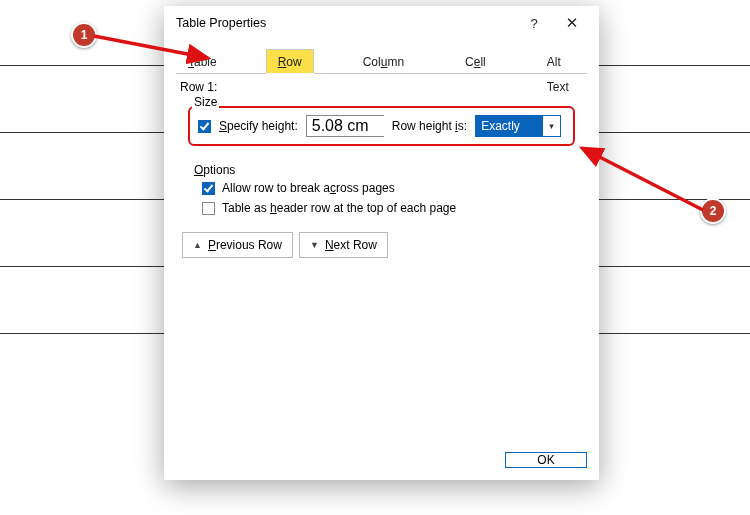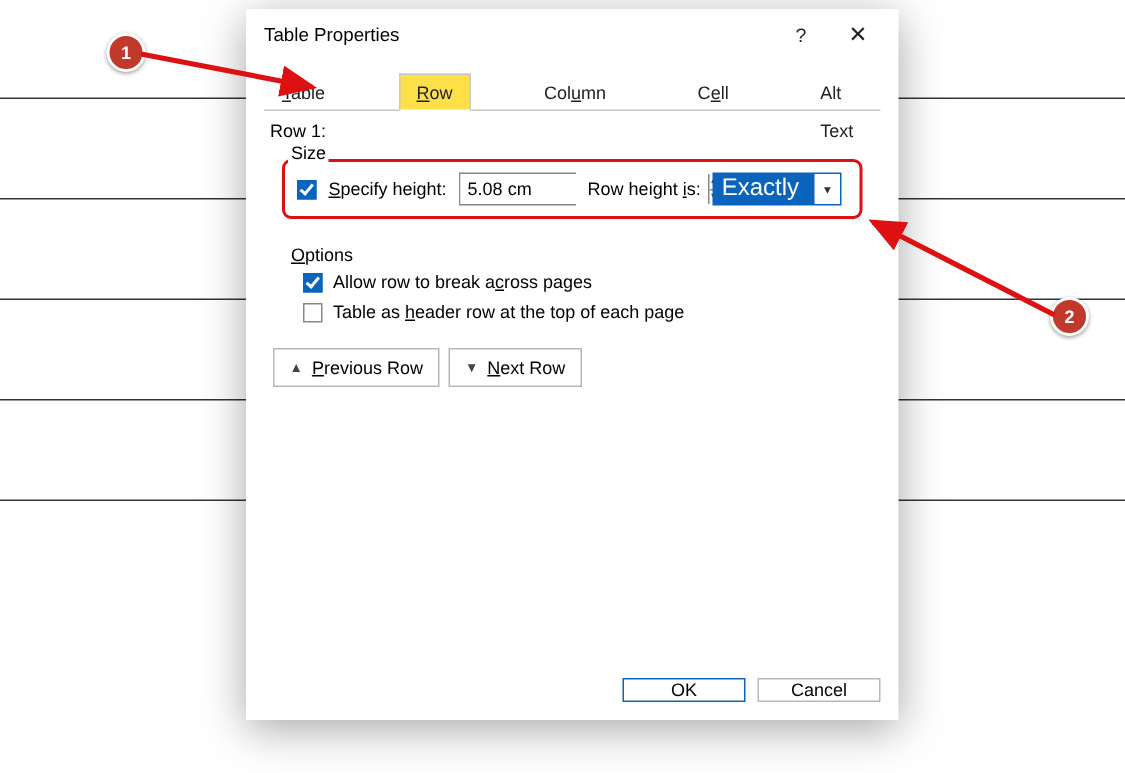--- a/index.html
+++ b/index.html
@@ -15,26 +15,26 @@
   .tab.active { background: #fde047; border-color: #c8c8c8; border-bottom: 1px solid #fff; }
   .u { text-decoration: underline; text-underline-offset: 1px; }
   .rowlabel { margin: 4px 4px 2px 4px; }
   .fieldset { margin: 0 2px 8px 2px; padding: 16px 8px 10px 8px; position: relative; }
   .fieldset .legend { position: absolute; top: -1px; left: 14px; background: #fff; padding: 0 2px; font-size: 12px; }
   .redbox { border: 2.5px solid #d11; border-radius: 6px; padding: 7px 8px; margin: 4px 2px 0 2px; display: flex; align-items: center; gap: 8px; }
   .chk { width: 13px; height: 13px; border: 1px solid #888; display: inline-flex; align-items: center; justify-content: center; background: #fff; position: relative; }
   .chk.checked { background: #0a64bc; border-color: #0a64bc; }
   .chk.checked::after { content: ""; position: absolute; left: 3px; top: 0px; width: 3px; height: 7px; border: solid #fff; border-width: 0 2px 2px 0; transform: rotate(40deg); }
   .num { width: 78px; height: 22px; display: flex; border: 1px solid #888; }
-  .num input { flex: 1; border: none; outline: none; padding: 0 5px; font-size: 12px; }
+  .num input { flex: 1; border: none; outline: none; padding: 0 5px; font-size: 16px; }
   .num .spin { width: 15px; display: flex; flex-direction: column; border-left: 1px solid #888; }
   .num .spin div { flex: 1; display: flex; align-items: center; justify-content: center; font-size: 7px; color: #333; }
   .num .spin div:first-child { border-bottom: 1px solid #888; }
   .select { width: 86px; height: 22px; border: 1px solid #0a64bc; display: flex; align-items: center; }
-  .select .sval { flex: 1; background: #0a64bc; color: #fff; height: 100%; line-height: 20px; padding: 0 5px; font-size: 16px; }
+  .select .sval { flex: 1; background: #0a64bc; color: #fff; height: 100%; line-height: 20px; padding: 0 5px; font-size: 12px; }
   .select .sarrow { width: 17px; display: flex; align-items: center; justify-content: center; font-size: 9px; color: #333; }
   .optrow { display: flex; align-items: center; gap: 7px; padding: 3px 8px 3px 22px; }
   .navbtns { display: flex; gap: 6px; margin: 10px 6px 0 6px; }
   .navbtn { height: 26px; padding: 0 10px; border: 1px solid #b8b8b8; background: #fff; display: flex; align-items: center; gap: 6px; }
   .navbtn .arw { font-size: 9px; color: #444; }
   .buttons { display: flex; justify-content: flex-end; gap: 8px; padding: 12px; }
   .btn { width: 82px; height: 16px; border: 1px solid #b8b8b8; background: #fff; display: flex; align-items: center; justify-content: center; }
   .btn.primary { border-color: #0a64bc; }
   .callout { position: absolute; width: 26px; height: 26px; border-radius: 50%; background: #c0392b; border: 2px solid #fff; color: #fff; font-weight: bold; display: flex; align-items: center; justify-content: center; font-size: 14px; box-shadow: 0 1px 3px rgba(0,0,0,0.4); }
   svg.arrow { position: absolute; pointer-events: none; }
@@ -107,23 +107,20 @@
         <span class="arw">▼</span>
         <span><span class="u">N</span><span>ext Row</span></span>
       </div>
     </div>
   </div>
 
   <div class="buttons">
     <div class="btn primary">
         <span>OK</span>
       </div>
-    <div class="btn">
-        <span>Cancel</span>
-      </div>
   </div>
 </div>
 
 <div class="callout" style="left:71px; top:22px;">
     <span>1</span>
   </div>
 <svg class="arrow" style="left:90px; top:30px; width:130px; height:40px;">
   <defs>
       <marker id="ah1" markerWidth="8" markerHeight="8" refX="6" refY="3" orient="auto">
         <path d="M0,0 L7,3 L0,6 Z" fill="#d11"></path>

